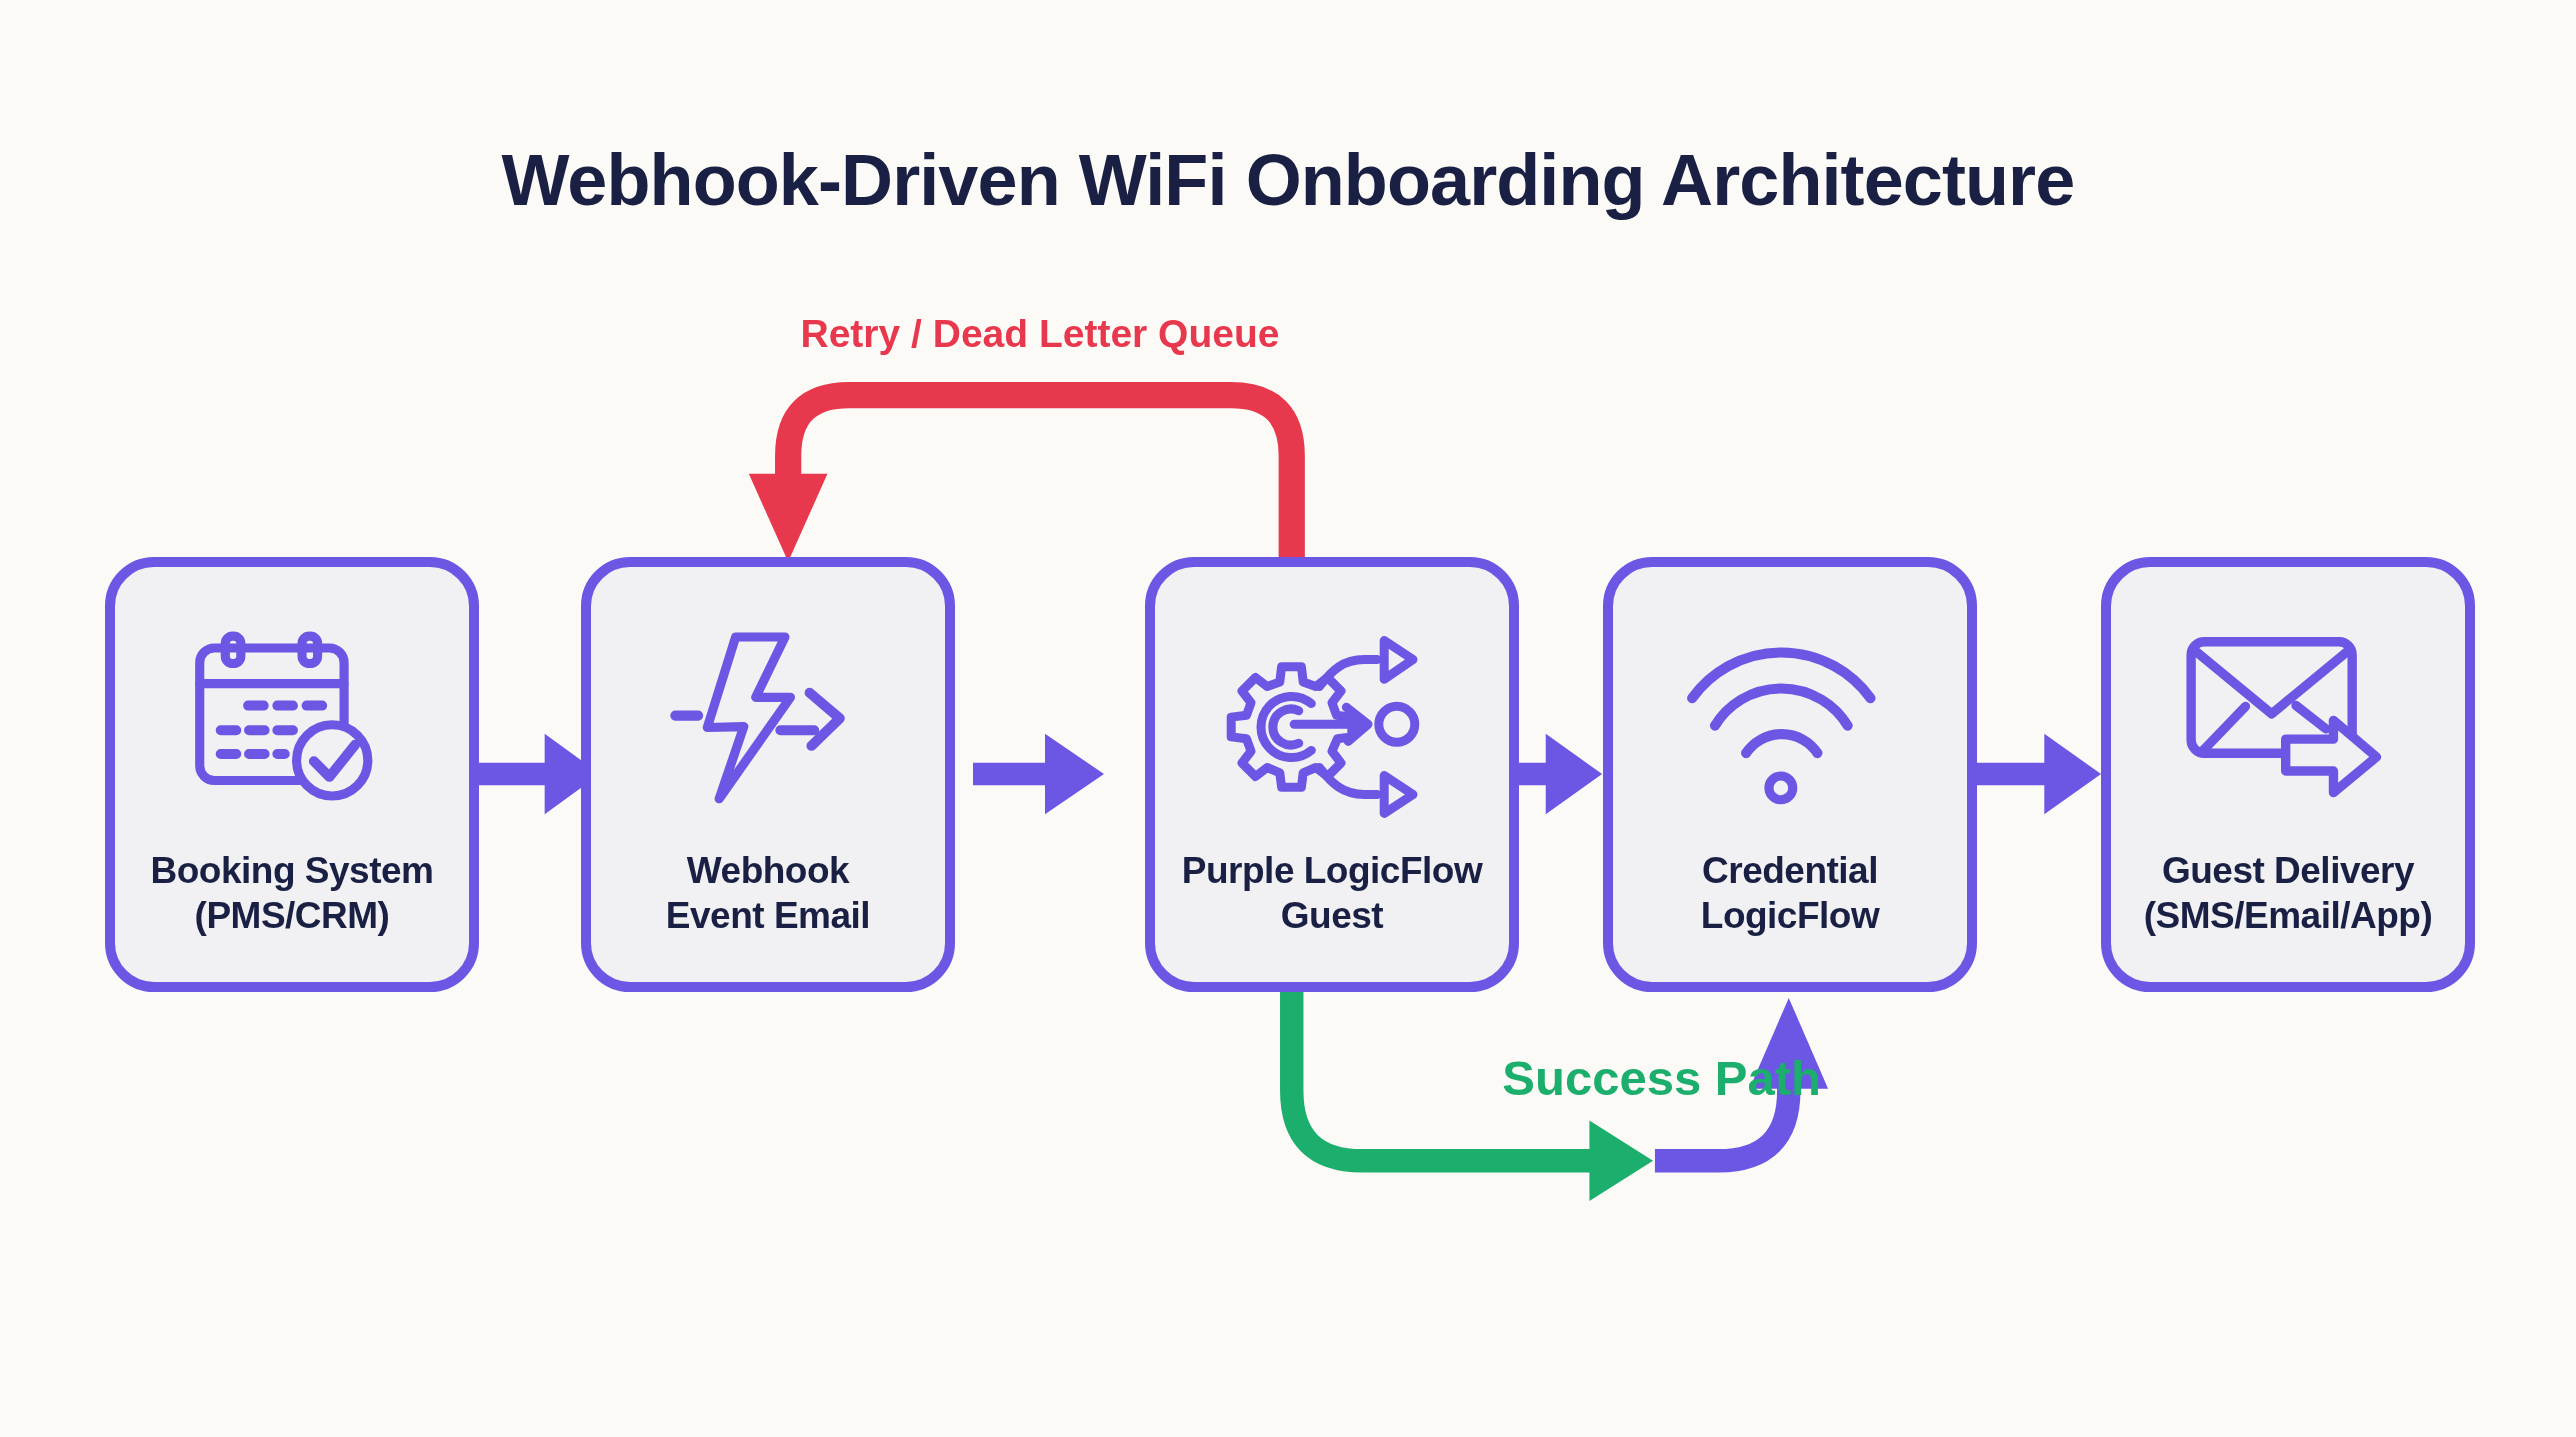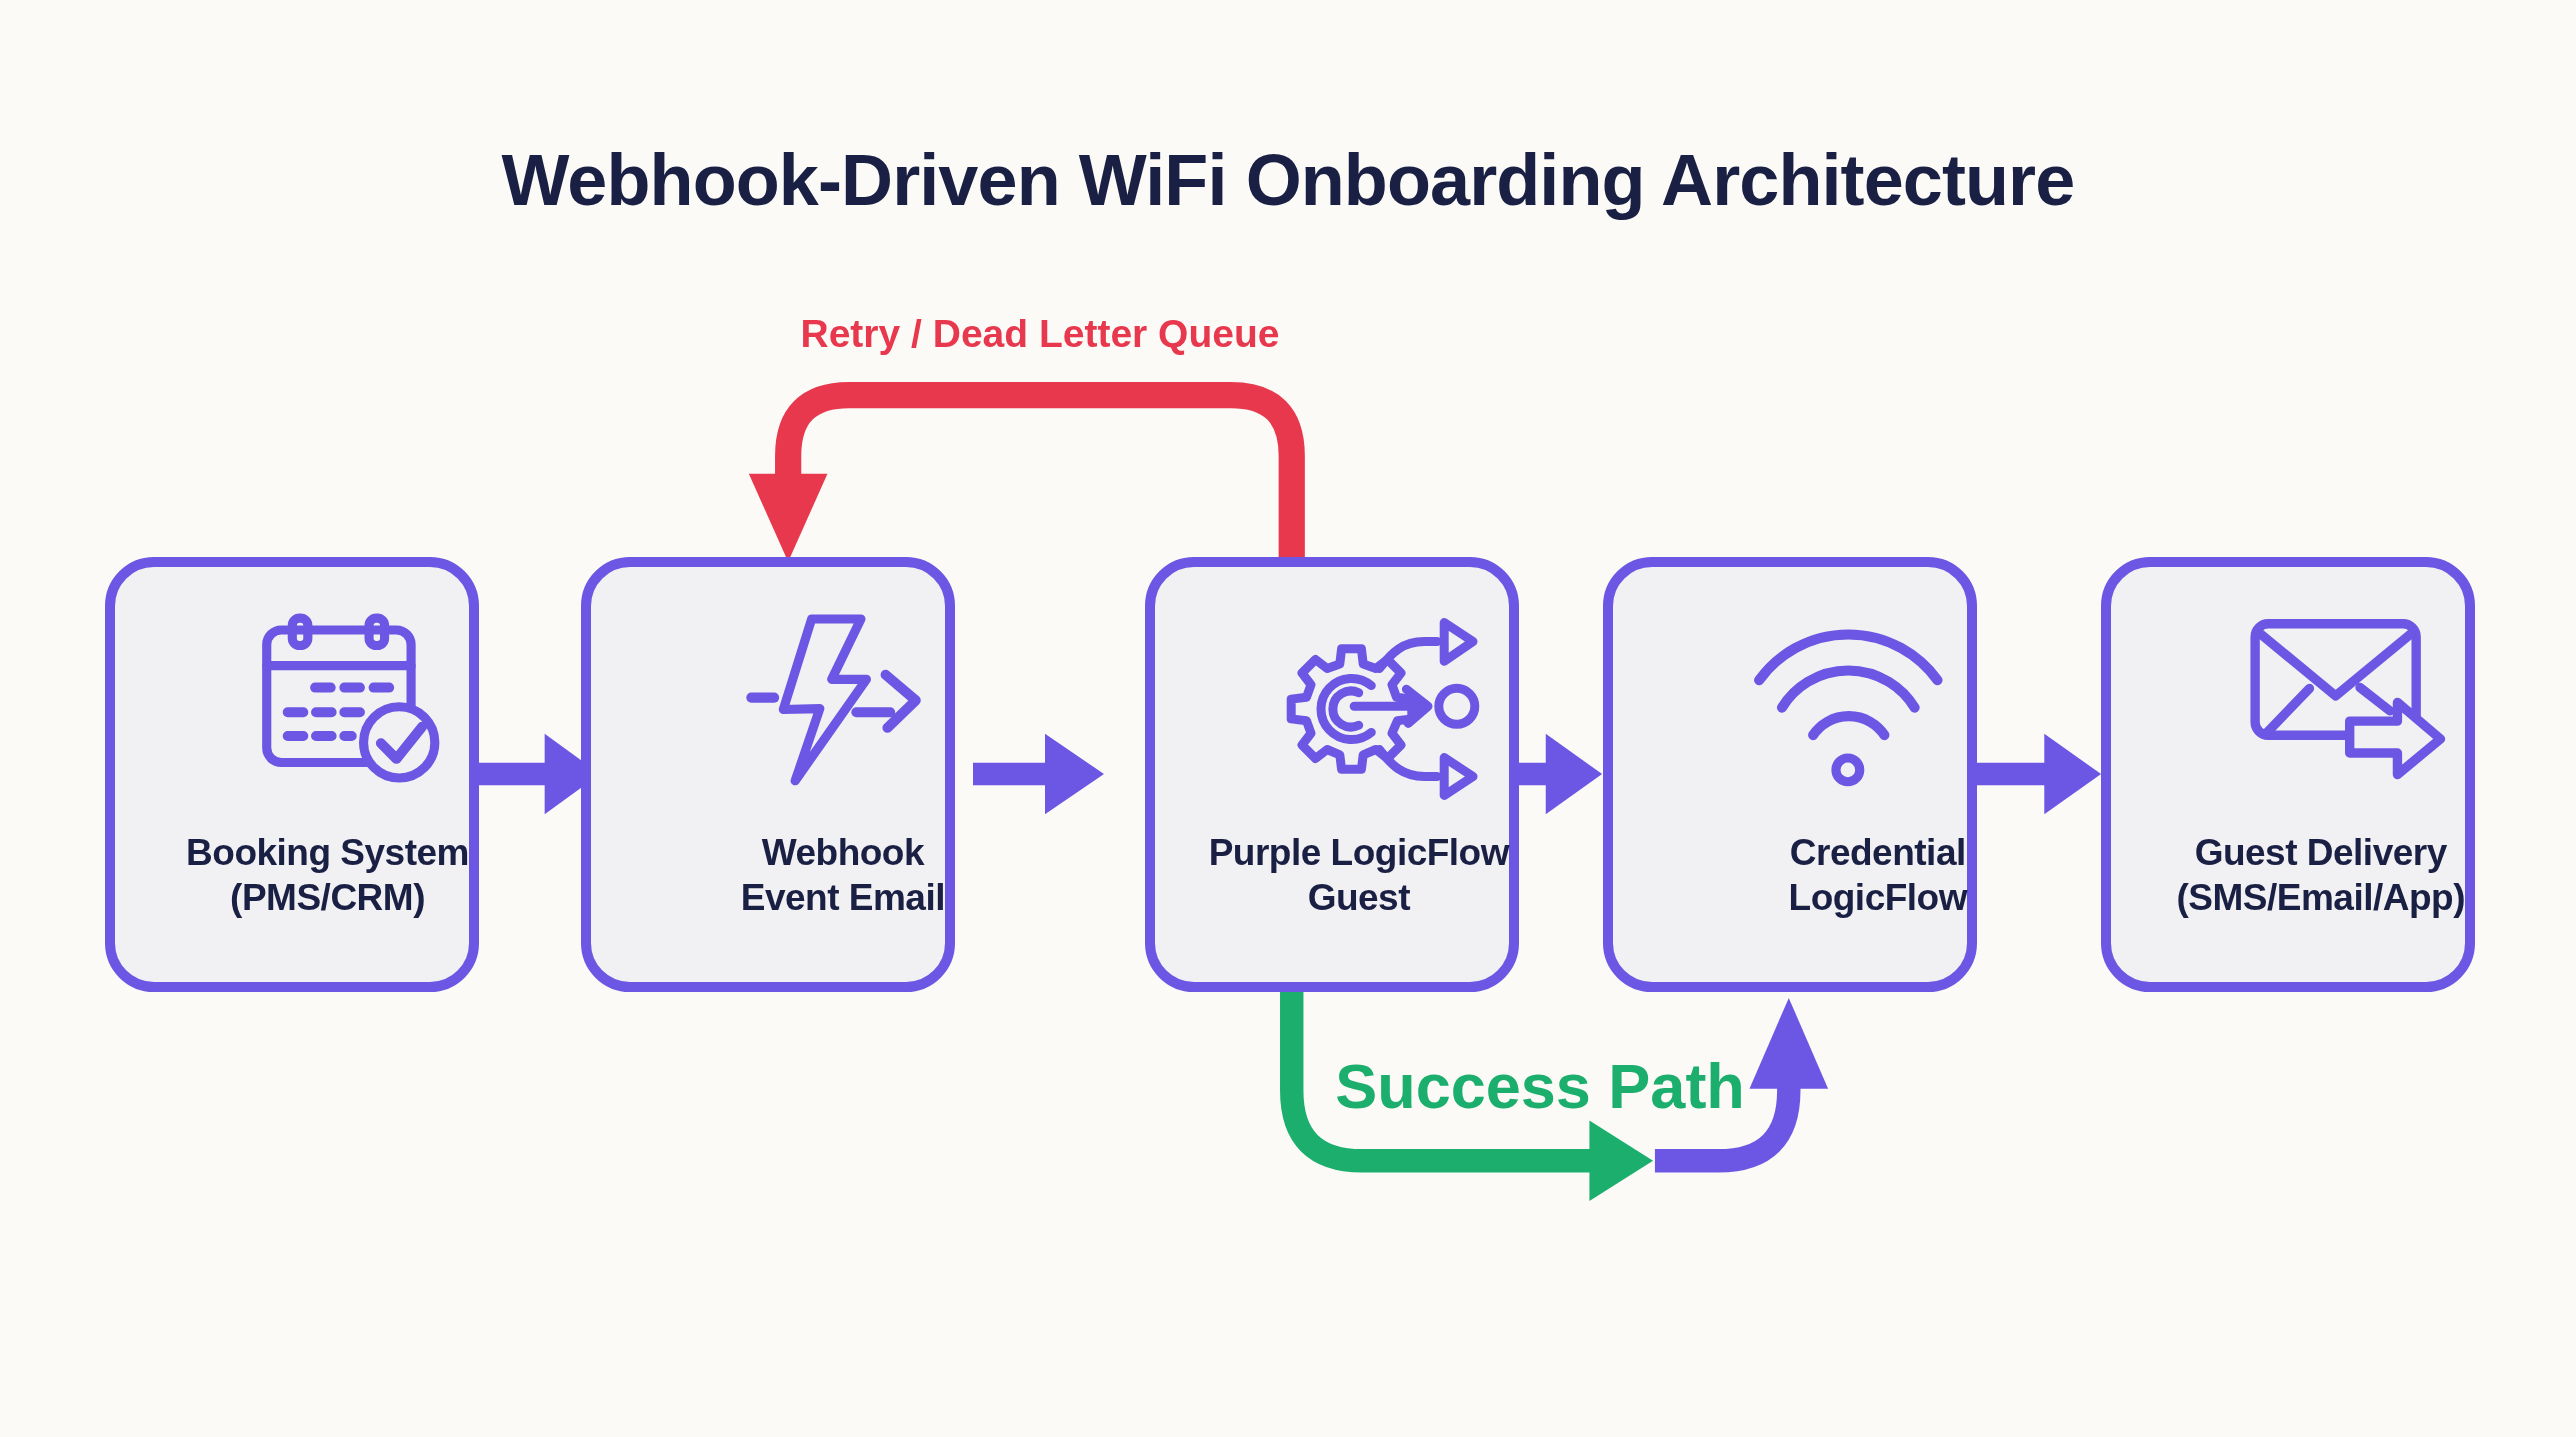--- a/index.html
+++ b/index.html
@@ -16,29 +16,29 @@
   .canvas{position:absolute;inset:0;width:2576px;height:1438px;}
 
   .page-title{
     position:absolute;left:0;top:139px;width:2576px;
     text-align:center;font-size:72px;font-weight:700;letter-spacing:-0.9px;
     color:var(--c-navy);
   }
 
   .flow-label{position:absolute;text-align:center;font-weight:700;}
   .flow-label.retry{left:619px;top:312px;width:842px;font-size:39px;color:var(--c-red);}
-  .flow-label.success{left:1259px;top:1050px;width:562px;font-size:63px;color:var(--c-green);}
+  .flow-label.success{left:1259px;top:1050px;width:562px;font-size:49px;color:var(--c-green);text-align:right;}
 
   .node{
     position:absolute;top:557px;width:374px;height:435px;
     background:var(--c-box_fill);
     border:10.3px solid var(--c-purple);
     border-radius:49px;
-    display:flex;flex-direction:column;align-items:flex-end;
-    padding-top:40px;
+    display:flex;flex-direction:column;align-items:center;
+    padding-top:58px;
   }
   .node .icon-wrap{height:204px;display:flex;align-items:center;justify-content:center;}
   .node .node-label{
     margin-top:19px;text-align:center;
     font-size:37px;font-weight:700;line-height:45px;
     color:var(--c-navy);letter-spacing:-0.5px;
   }
   .n1{left:105px;} .n2{left:581px;} .n3{left:1105px;margin-left:40px;} .n4{left:1603px;} .n5{left:2101px;}
 
   svg .st{stroke:var(--c-purple);stroke-width:10;fill:none;stroke-linecap:round;stroke-linejoin:round;}

